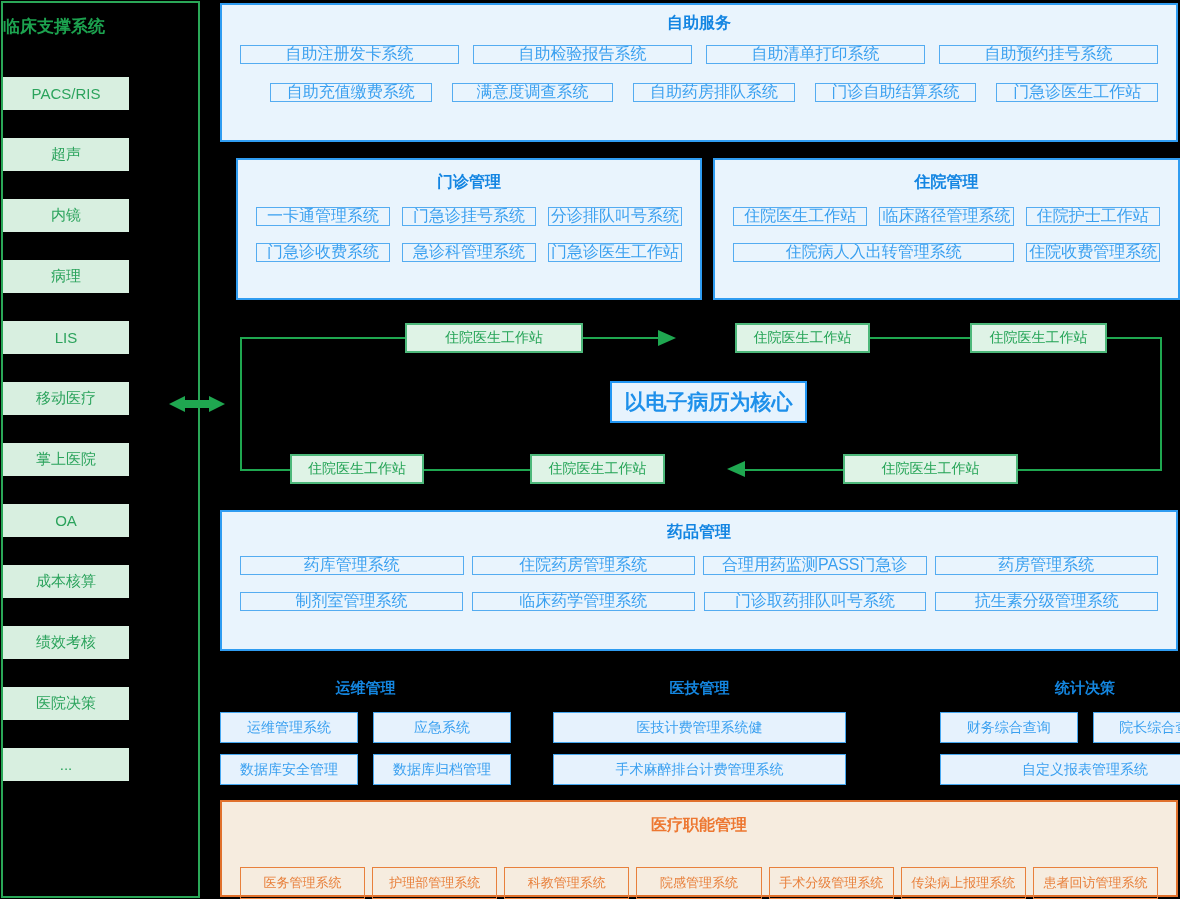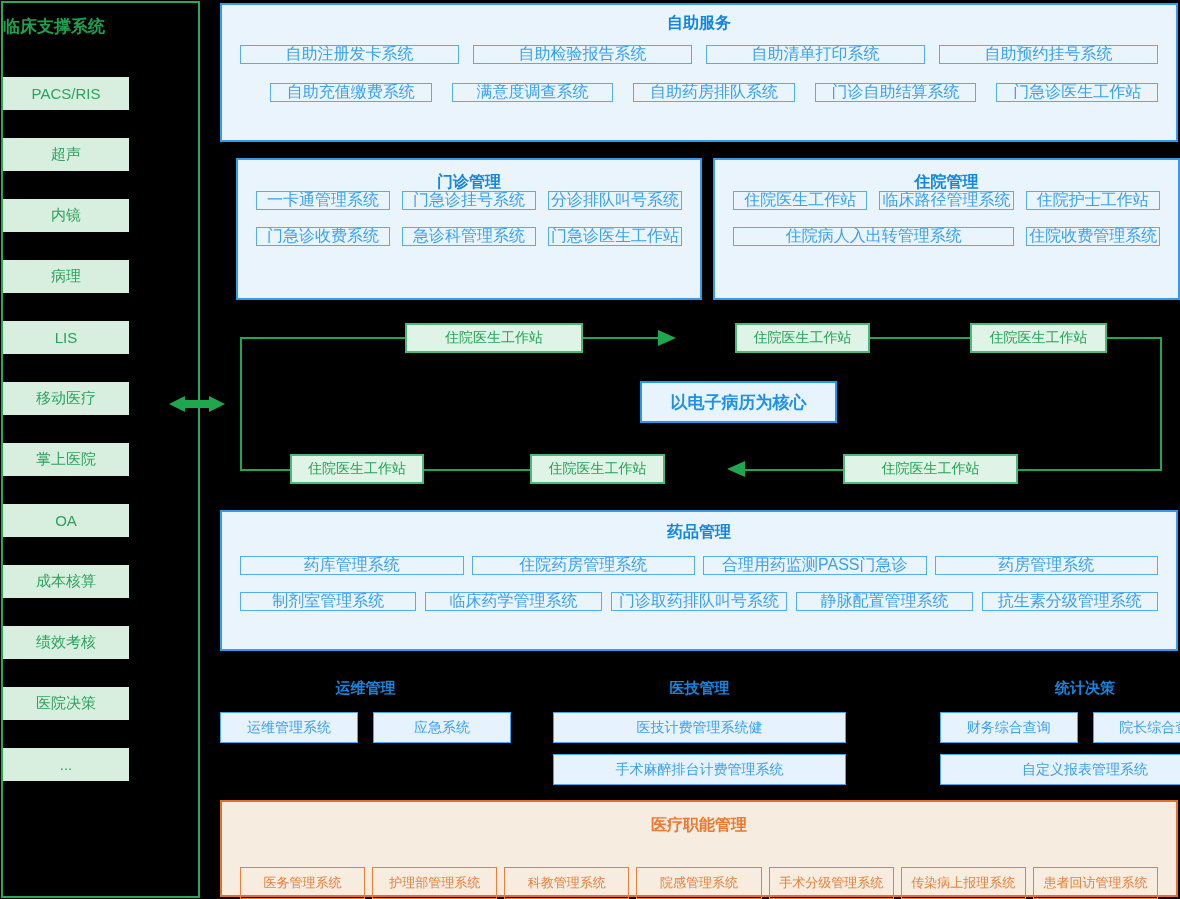--- a/index.html
+++ b/index.html
@@ -36,42 +36,42 @@
   .bbox.w2 { flex:2.12; }
   
   #self-service { left:220px; top:3px; width:958px; height:139px; }
   #self-service .sec-title { margin-top:9px; }
   #self-service .r1 { margin-top:13px; gap:14px; }
   #self-service .r2 { margin-top:19px; gap:20px;padding-left:48px; }
   
   #outpatient { left:236px; top:158px; width:466px; height:142px; }
   #inpatient  { left:713px; top:158px; width:467px; height:142px; }
   #outpatient .sec-title, #inpatient .sec-title { margin-top:13px; }
-  #outpatient .r1, #inpatient .r1 { margin-top:0; gap:12px; }
+  #outpatient .r1, #inpatient .r1 { margin-top:16px; gap:12px; }
   #outpatient .r2, #inpatient .r2 { margin-top:17px; gap:12px; }
   
   #pharmacy { left:220px; top:510px; width:958px; height:141px; }
   #pharmacy .sec-title { margin-top:11px; }
   #pharmacy .r1 { margin-top:15px; gap:8px; }
   #pharmacy .r2 { margin-top:17px; gap:9px; }
   
   .gbox {
     position:absolute; box-sizing:border-box; height:30px;
     background:#dff3e6; border:2px solid #4db87a; color:#23a355; font-size:14px;
     display:flex; align-items:center; justify-content:center; white-space:nowrap;
   }
   #st-a { left:405px; top:323px; width:178px; }
   #st-b { left:735px; top:323px; width:135px; }
   #st-c { left:970px; top:323px; width:137px; }
   #st-d { left:843px; top:454px; width:175px; }
   #st-e { left:530px; top:454px; width:135px; }
   #st-f { left:290px; top:454px; width:134px; }
   .core-box {
-    position:absolute; left:640px; top:381px; width:197px; height:42px; box-sizing:border-box;
-    background:#e7f3fd; border:2px solid #2196f3; color:#1e90ea; font-weight:bold; font-size:17px;
+    position:absolute; left:610px; top:381px; width:197px; height:42px; box-sizing:border-box;
+    background:#e7f3fd; border:2px solid #2196f3; color:#1e90ea; font-weight:bold; font-size:21px;
     display:flex; align-items:center; justify-content:center;
   }
   .hline, .vline { position:absolute; background:#1fa750; }
   .hline { height:2px; } .vline { width:2px; }
   .tri { position:absolute; width:0; height:0; }
   .tri-right { border-top:8px solid transparent; border-bottom:8px solid transparent; border-left:18px solid #1fa750; }
   .tri-left  { border-top:8px solid transparent; border-bottom:8px solid transparent; border-right:18px solid #1fa750; }
   
   .dbl-arrow { position:absolute; left:169px; top:396px; width:56px; height:16px; }
   .dbl-arrow .bar { position:absolute; left:13px; top:4px; width:30px; height:8px; background:#1fa750; }
@@ -200,30 +200,33 @@
   <div class="box-row r1">
       <div class="bbox">药库管理系统</div>
       <div class="bbox">住院药房管理系统</div>
       <div class="bbox">合理用药监测PASS门急诊</div>
       <div class="bbox">药房管理系统</div>
     </div>
   <div class="box-row r2">
       <div class="bbox">制剂室管理系统</div>
       <div class="bbox">临床药学管理系统</div>
       <div class="bbox">门诊取药排队叫号系统</div>
-      <div class="bbox">静脉配置管理系统</div>
       <div class="bbox">抗生素分级管理系统</div>
     </div>
 </div>
 
 <div class="grp" id="grp-ops">
   <div class="grp-title">运维管理</div>
   <div class="box-row r1">
       <div class="lbox">运维管理系统</div>
       <div class="lbox">应急系统</div>
+    </div>
+  <div class="box-row r2">
+      <div class="lbox">数据库安全管理</div>
+      <div class="lbox">数据库归档管理</div>
     </div>
 </div>
 
 <div class="grp" id="grp-medtech">
   <div class="grp-title">医技管理</div>
   <div class="box-row r1">
       <div class="lbox">医技计费管理系统健</div>
     </div>
   <div class="box-row r2">
       <div class="lbox">手术麻醉排台计费管理系统</div>

